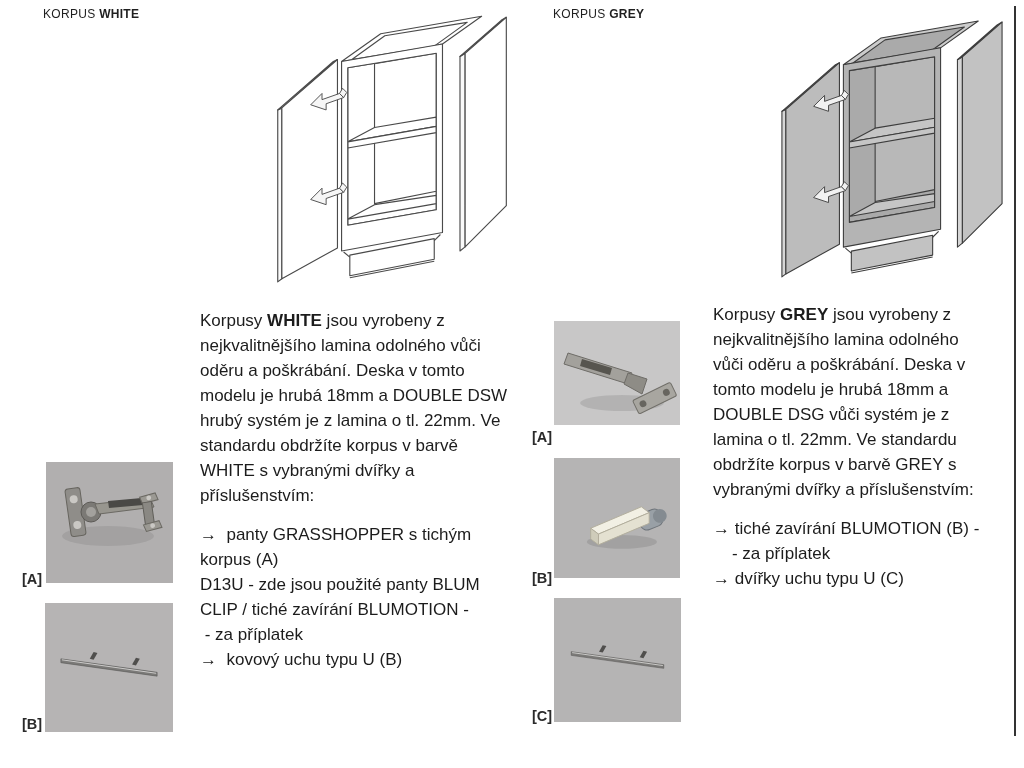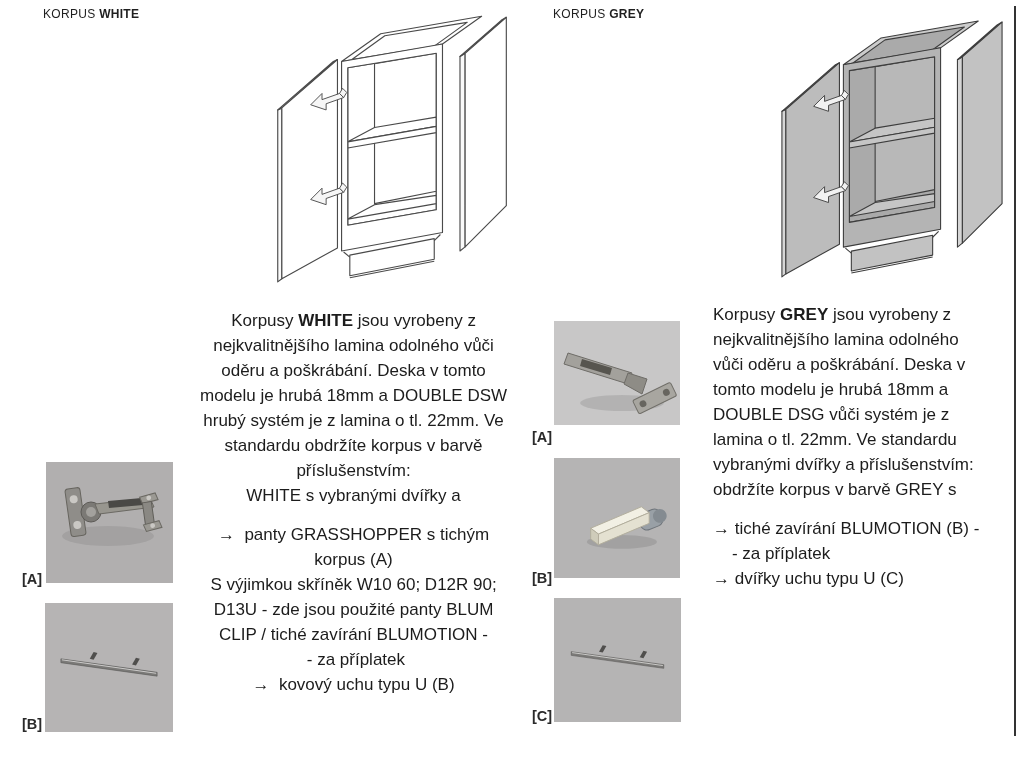--- a/index.html
+++ b/index.html
@@ -88,33 +88,32 @@
     </symbol>
   </defs>
 </svg>
 
 <div class="abs title" style="left:43px;top:7px;"><span>KORPUS </span><span class="bold">WHITE</span></div>
 
 <svg class="cab cab-white" style="left:262px;top:8px;" width="258" height="278" viewBox="0 0 240 270">
   <use href="#cab-shape"></use>
 </svg>
 
-<div class="textblock" style="left:200px;top:308px;text-align:center;">
+<div class="textblock" style="left:200px;top:308px;">
   <div class="tline"><span>Korpusy </span><span class="bold">WHITE</span><span> jsou vyrobeny z</span></div>
   <div class="tline">nejkvalitnějšího lamina odolného vůči</div>
   <div class="tline">oděru a poškrábání. Deska v tomto</div>
   <div class="tline">modelu je hrubá 18mm a DOUBLE DSW</div>
   <div class="tline">hrubý systém je z lamina o tl. 22mm. Ve</div>
   <div class="tline">standardu obdržíte korpus v barvě</div>
+  <div class="tline">WHITE s vybranými dvířky a</div>
   <div class="tline">příslušenstvím:</div>
-  <div class="tline">WHITE s vybranými dvířky a</div>
   <div class="gap"></div>
   <div class="tline">→  panty GRASSHOPPER s tichým</div>
   <div class="tline">korpus (A)</div>
-  <div class="tline">S výjimkou skříněk W10 60; D12R 90;</div>
   <div class="tline">D13U - zde jsou použité panty BLUM</div>
   <div class="tline">CLIP / tiché zavírání BLUMOTION -</div>
   <div class="tline"> - za příplatek</div>
   <div class="tline">→  kovový uchu typu U (B)</div>
 </div>
 
 <div class="photo-box lbox-a" style="background:#b1afaf">
   <svg width="127" height="121" viewBox="0 0 127 121">
     <ellipse cx="62" cy="74" rx="46" ry="10" fill="rgba(0,0,0,0.08)"></ellipse>
     <g transform="rotate(-8 30 50)">
@@ -152,22 +151,22 @@
 
 <div class="divider"></div>
 
 <div class="textblock" style="left:713px;top:302px;">
   <div class="tline"><span>Korpusy </span><span class="bold">GREY</span><span> jsou vyrobeny z</span></div>
   <div class="tline">nejkvalitnějšího lamina odolného</div>
   <div class="tline">vůči oděru a poškrábání. Deska v</div>
   <div class="tline">tomto modelu je hrubá 18mm a</div>
   <div class="tline">DOUBLE DSG vůči systém je z</div>
   <div class="tline">lamina o tl. 22mm. Ve standardu</div>
+  <div class="tline">obdržíte korpus v barvě GREY s</div>
   <div class="tline">vybranými dvířky a příslušenstvím:</div>
-  <div class="tline">obdržíte korpus v barvě GREY s</div>
   <div class="gap"></div>
   <div class="tline">→ tiché zavírání BLUMOTION (B) -</div>
   <div class="tline">    - za příplatek</div>
   <div class="tline">→ dvířky uchu typu U (C)</div>
 </div>
 
 <div class="photo-box rbox-a" style="background:#c8c7c7">
   <svg width="126" height="104" viewBox="0 0 126 104">
     <ellipse cx="68" cy="82" rx="42" ry="8" fill="rgba(0,0,0,0.10)"></ellipse>
     <polygon points="14,32 78,52 74,63 10,43" fill="#a3a19c" stroke="#6e6c67"></polygon>

